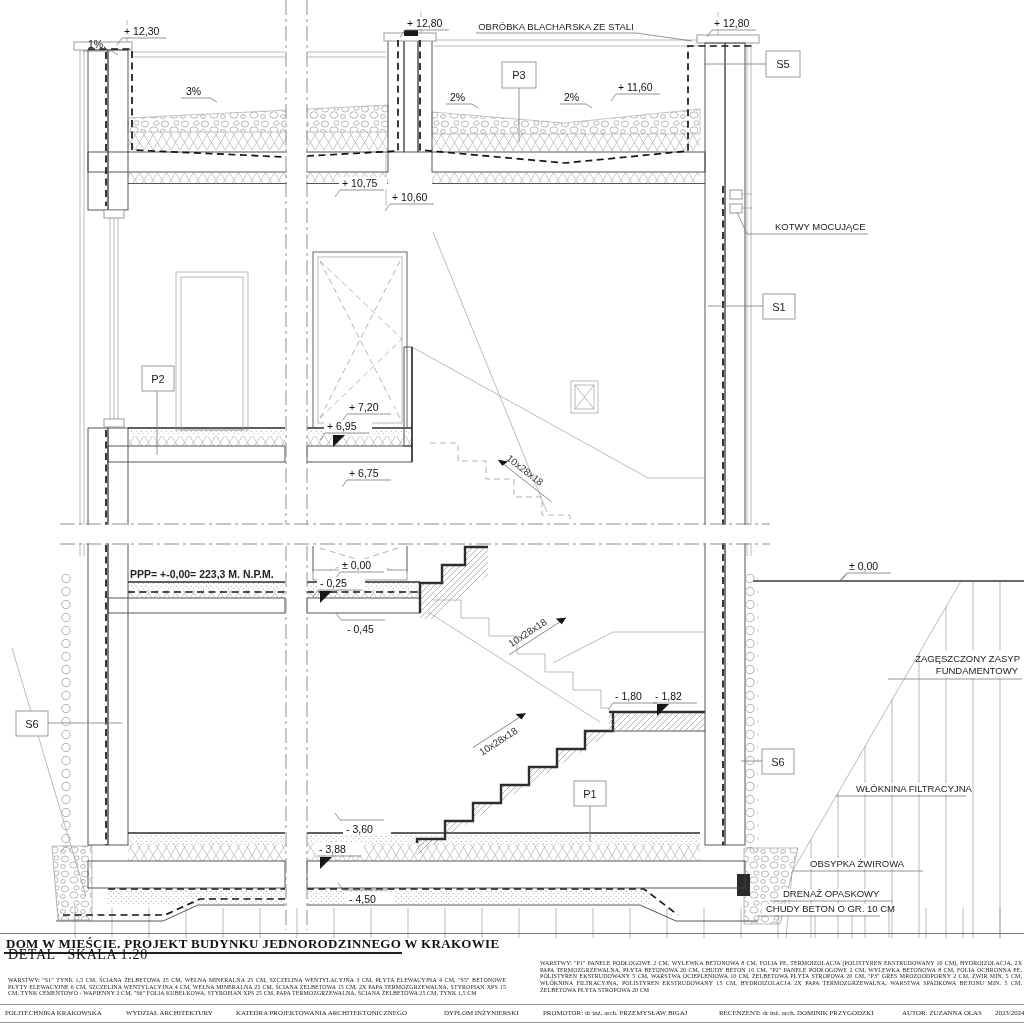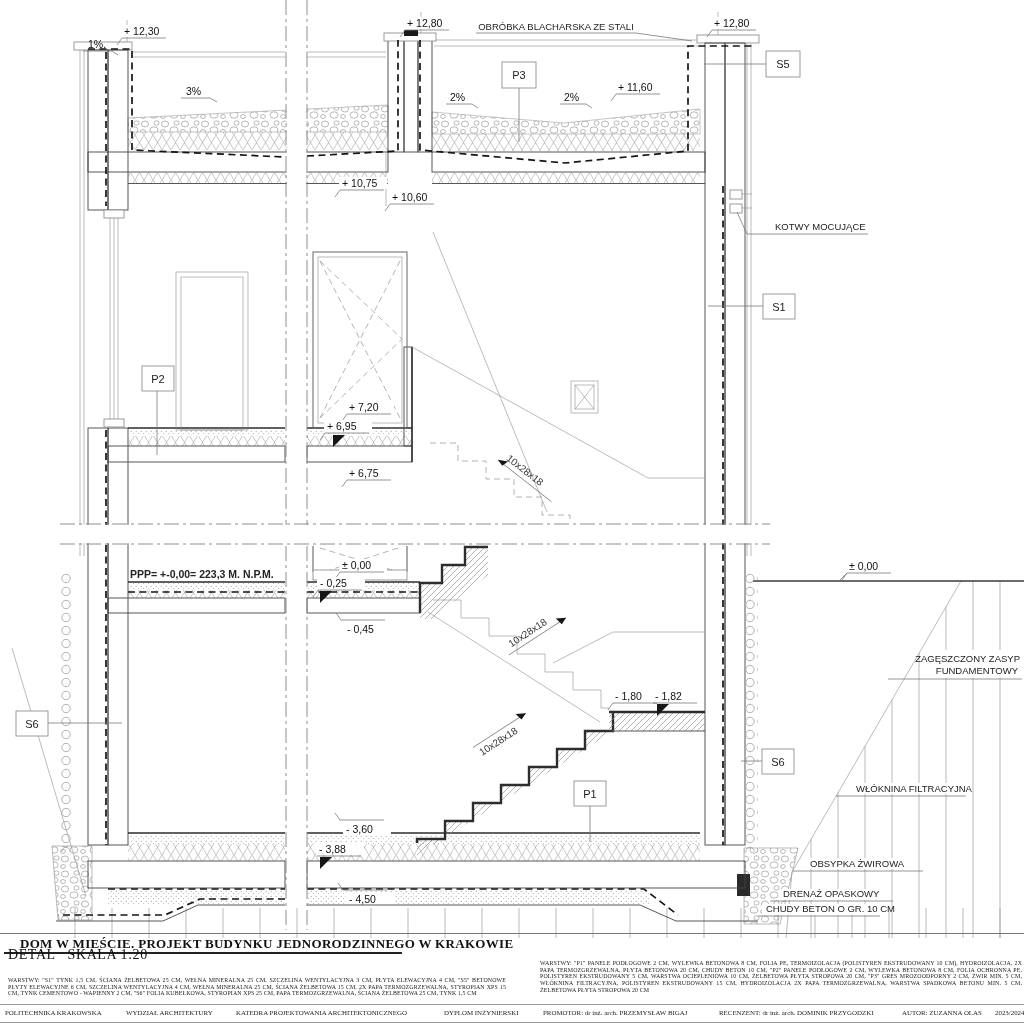--- a/index.html
+++ b/index.html
@@ -18,21 +18,21 @@
   .tl{font:10.5px "Liberation Sans",sans-serif;fill:#111}
   .tg{font:11px "Liberation Sans",sans-serif;fill:#222;text-anchor:middle}
   .trot{font:10px "Liberation Sans",sans-serif;fill:#333}
   .box{fill:#fff;stroke:#909090;stroke-width:.9}
   .wbg{fill:#fff}
   .tri{fill:#161616}
   
   .hr1{position:absolute;left:0;top:933px;width:1024px;height:1px;background:#777}
   .hr2{position:absolute;left:0;top:1004px;width:1024px;height:1px;background:#999}
   .hr3{position:absolute;left:0;top:1022px;width:1024px;height:1px;background:#999}
-  .tb-title{position:absolute;left:20px;top:936px;font:bold 13px "Liberation Serif",serif;letter-spacing:.3px;color:#111;white-space:nowrap}
+  .tb-title{position:absolute;left:6px;top:936px;font:bold 13px "Liberation Serif",serif;letter-spacing:.3px;color:#111;white-space:nowrap}
   .tb-rule{position:absolute;left:4px;top:951.5px;width:398px;height:2px;background:#222}
   .tb-detail{position:absolute;left:8px;top:947px;font:14px "Liberation Serif",serif;letter-spacing:.6px;color:#111;white-space:pre}
   .tb-par{position:absolute;font:5.9px "Liberation Serif",serif;color:#222;text-align:justify;line-height:6.7px;letter-spacing:.12px}
   .tb-parL{left:8px;top:977px;width:498px}
   .tb-parR{left:540px;top:960px;width:482px}
   .ft{position:absolute;top:1009px;font:6.9px "Liberation Serif",serif;color:#222;white-space:nowrap}
 </style>
 </head>
 <body>
 

